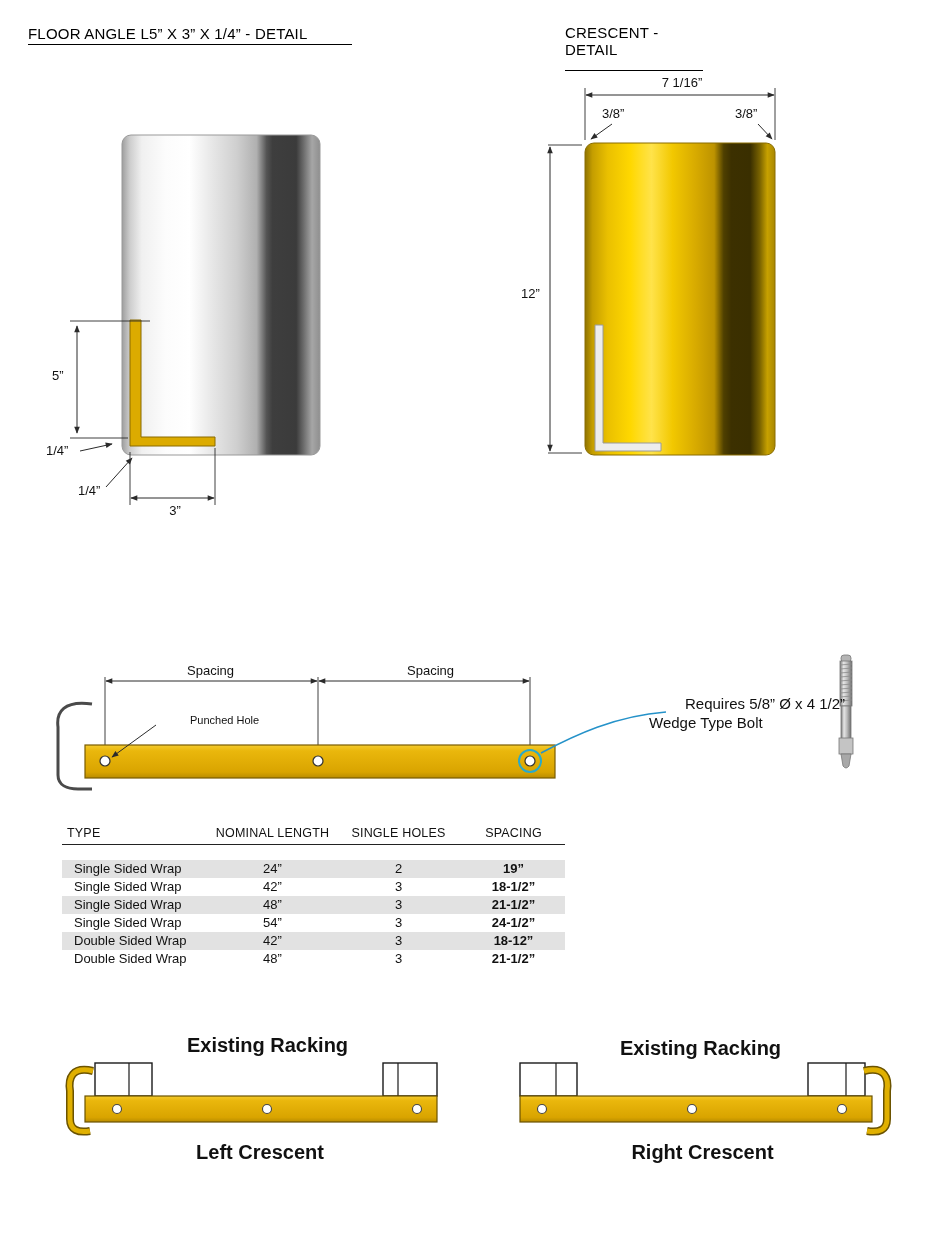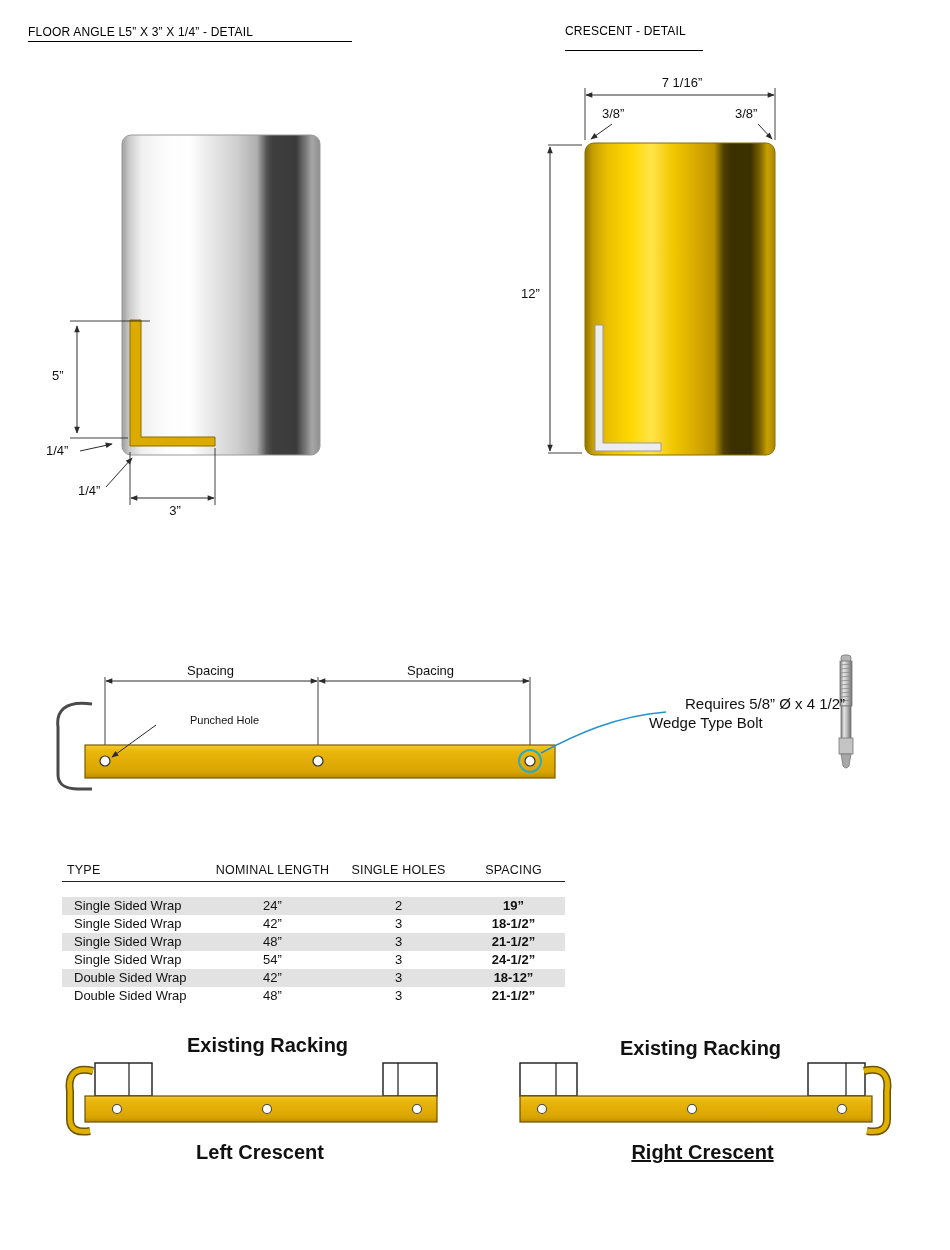--- a/index.html
+++ b/index.html
@@ -1,29 +1,29 @@
 <!DOCTYPE html>
 <html><head>
 <meta charset="utf-8">
 <style>
   html,body{margin:0;padding:0;background:#fff;}
   .page{position:relative;width:950px;height:1250px;background:#fff;overflow:hidden;
         font-family:"Liberation Sans","DejaVu Sans",sans-serif;color:#111;}
   svg.linework{position:absolute;left:0;top:0;z-index:1;}
   .lbl{position:absolute;z-index:2;font-size:13px;color:#111;white-space:nowrap;}
   .ctr{text-align:center;}
-  .title-block{position:absolute;z-index:2;font-size:12px;letter-spacing:.2px;color:#000;}
+  .title-block{position:absolute;z-index:2;font-size:15px;letter-spacing:.2px;color:#000;}
   .t1{border-bottom:1.5px solid #000;padding-bottom:2px;width:324px;}
   .t1r{border-bottom:1.5px solid #000;padding-bottom:12px;width:138px;}
   .t2{padding-top:3px;}
   .small{font-size:11px;}
   .note{font-size:15px;line-height:19px;}
   .big{font-size:20px;font-weight:bold;}
   
-  .spec-table{position:absolute;left:62px;top:826px;width:503px;z-index:2;font-size:13px;margin-top:37px;}
+  .spec-table{position:absolute;left:62px;top:826px;width:503px;z-index:2;font-size:13px;}
   .thead{display:flex;border-bottom:1px solid #222;padding-bottom:4px;font-size:12.5px;letter-spacing:.2px;}
   .tspacer{height:15px;}
   .trow{display:flex;height:18px;line-height:18px;}
   .shaded{background:#e2e2e2;}
   .c{box-sizing:border-box;}
   .c1{width:148px;text-align:left;padding-left:5px;}
   .trow .c1{padding-left:12px;}
   .c2{width:125px;text-align:center;}
   .c3{width:127px;text-align:center;}
   .c4{width:103px;text-align:center;}
@@ -253,15 +253,15 @@
       <div class="c c1">Double Sided Wrap</div>
       <div class="c c2">48”</div>
       <div class="c c3">3</div>
       <div class="c c4">21-1/2”</div>
     </div>
   </div>
 
   <div class="lbl big ctr" style="left:180px;top:1034px;width:175px;">Existing Racking</div>
   <div class="lbl big ctr" style="left:180px;top:1141px;width:160px;">Left Crescent</div>
   <div class="lbl big ctr" style="left:613px;top:1037px;width:175px;">Existing Racking</div>
-  <div class="lbl big ctr" style="left:620px;top:1141px;width:165px;text-decoration:underline;">Right Crescent</div>
+  <div class="lbl big ctr" style="left:620px;top:1141px;width:165px;">Right Crescent</div>
 
 </div>
 
 </body></html>

